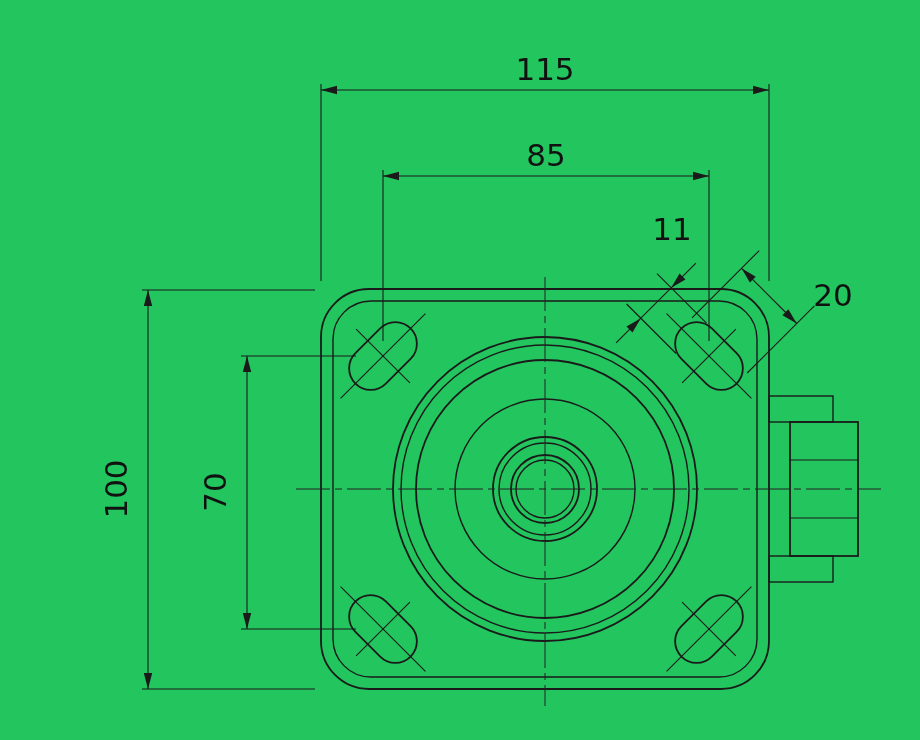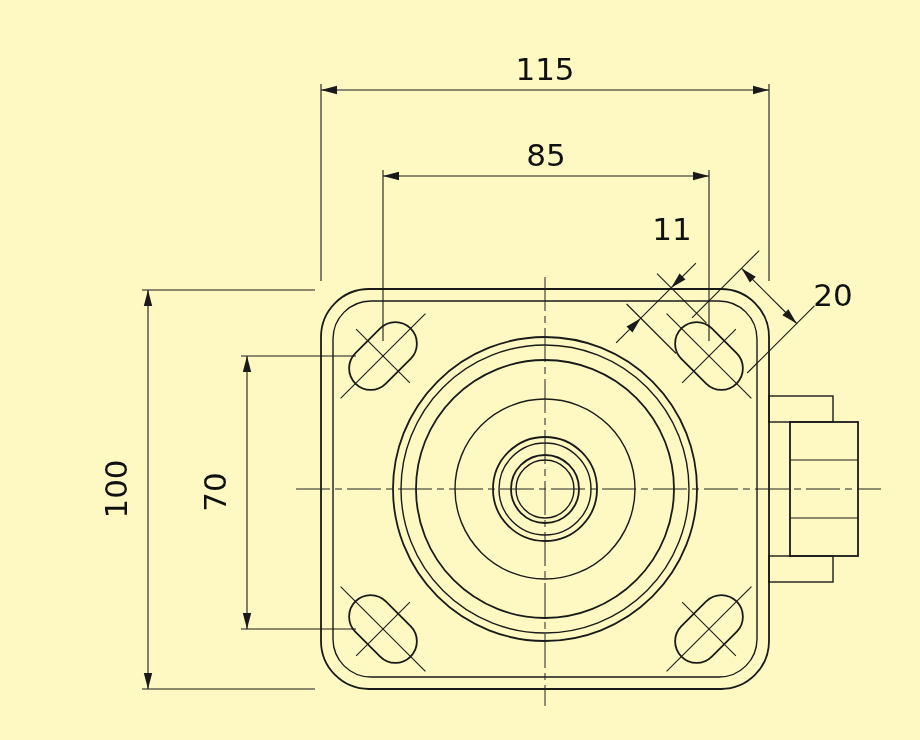--- a/index.html
+++ b/index.html
@@ -8,21 +8,21 @@
     width: 920px;
     height: 740px;
     background: #ffffff;
     overflow: hidden;
     font-family: "DejaVu Sans", sans-serif;
   }
   .canvas-wrap {
     position: relative;
     width: 920px;
     height: 740px;
-    background: #fef9c3;
+    background: #22c55e;
     text-decoration: underline;
   }
   svg { display: block; }
   .obj  { stroke: #1a1a1a; stroke-width: 1.8; fill: none; }
   .obj2 { stroke: #1a1a1a; stroke-width: 1.4; fill: none; }
   .thin { stroke: #1a1a1a; stroke-width: 1.1; fill: none; }
   .ctr  { stroke: #222222; stroke-width: 1;   fill: none; stroke-dasharray: 34 5 7 5; }
   .dim  { stroke: #1a1a1a; stroke-width: 1.1; fill: none; }
   text.dim-text {
     font-family: "DejaVu Sans", sans-serif;

